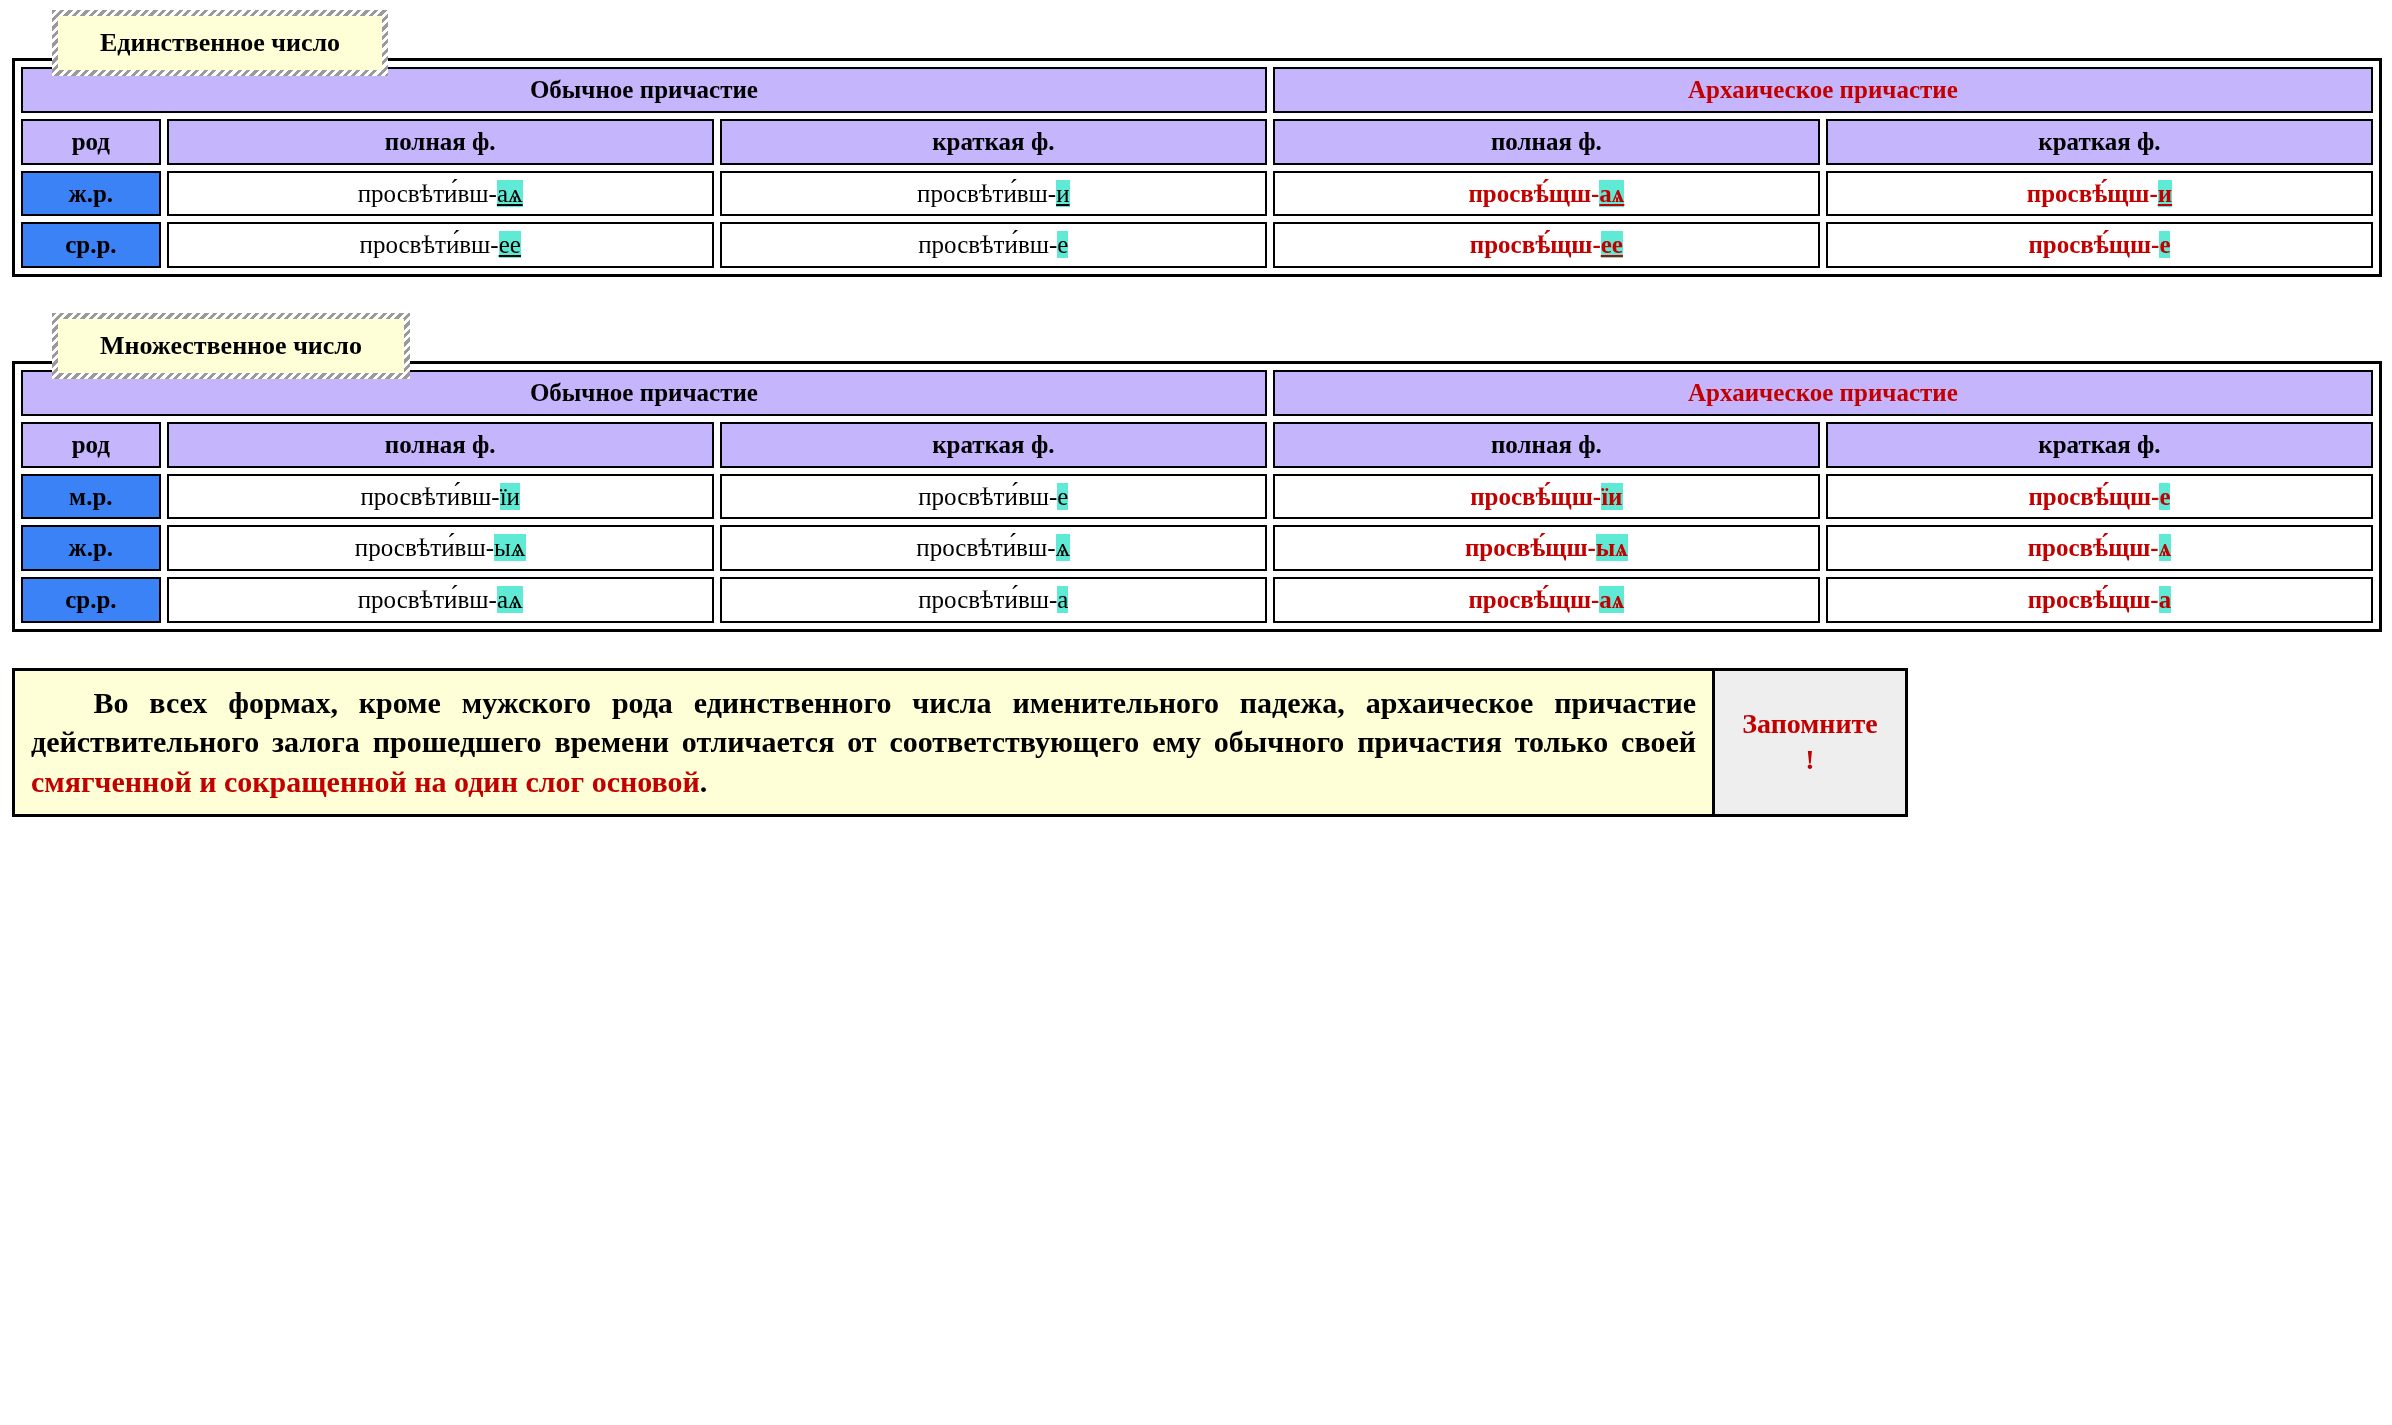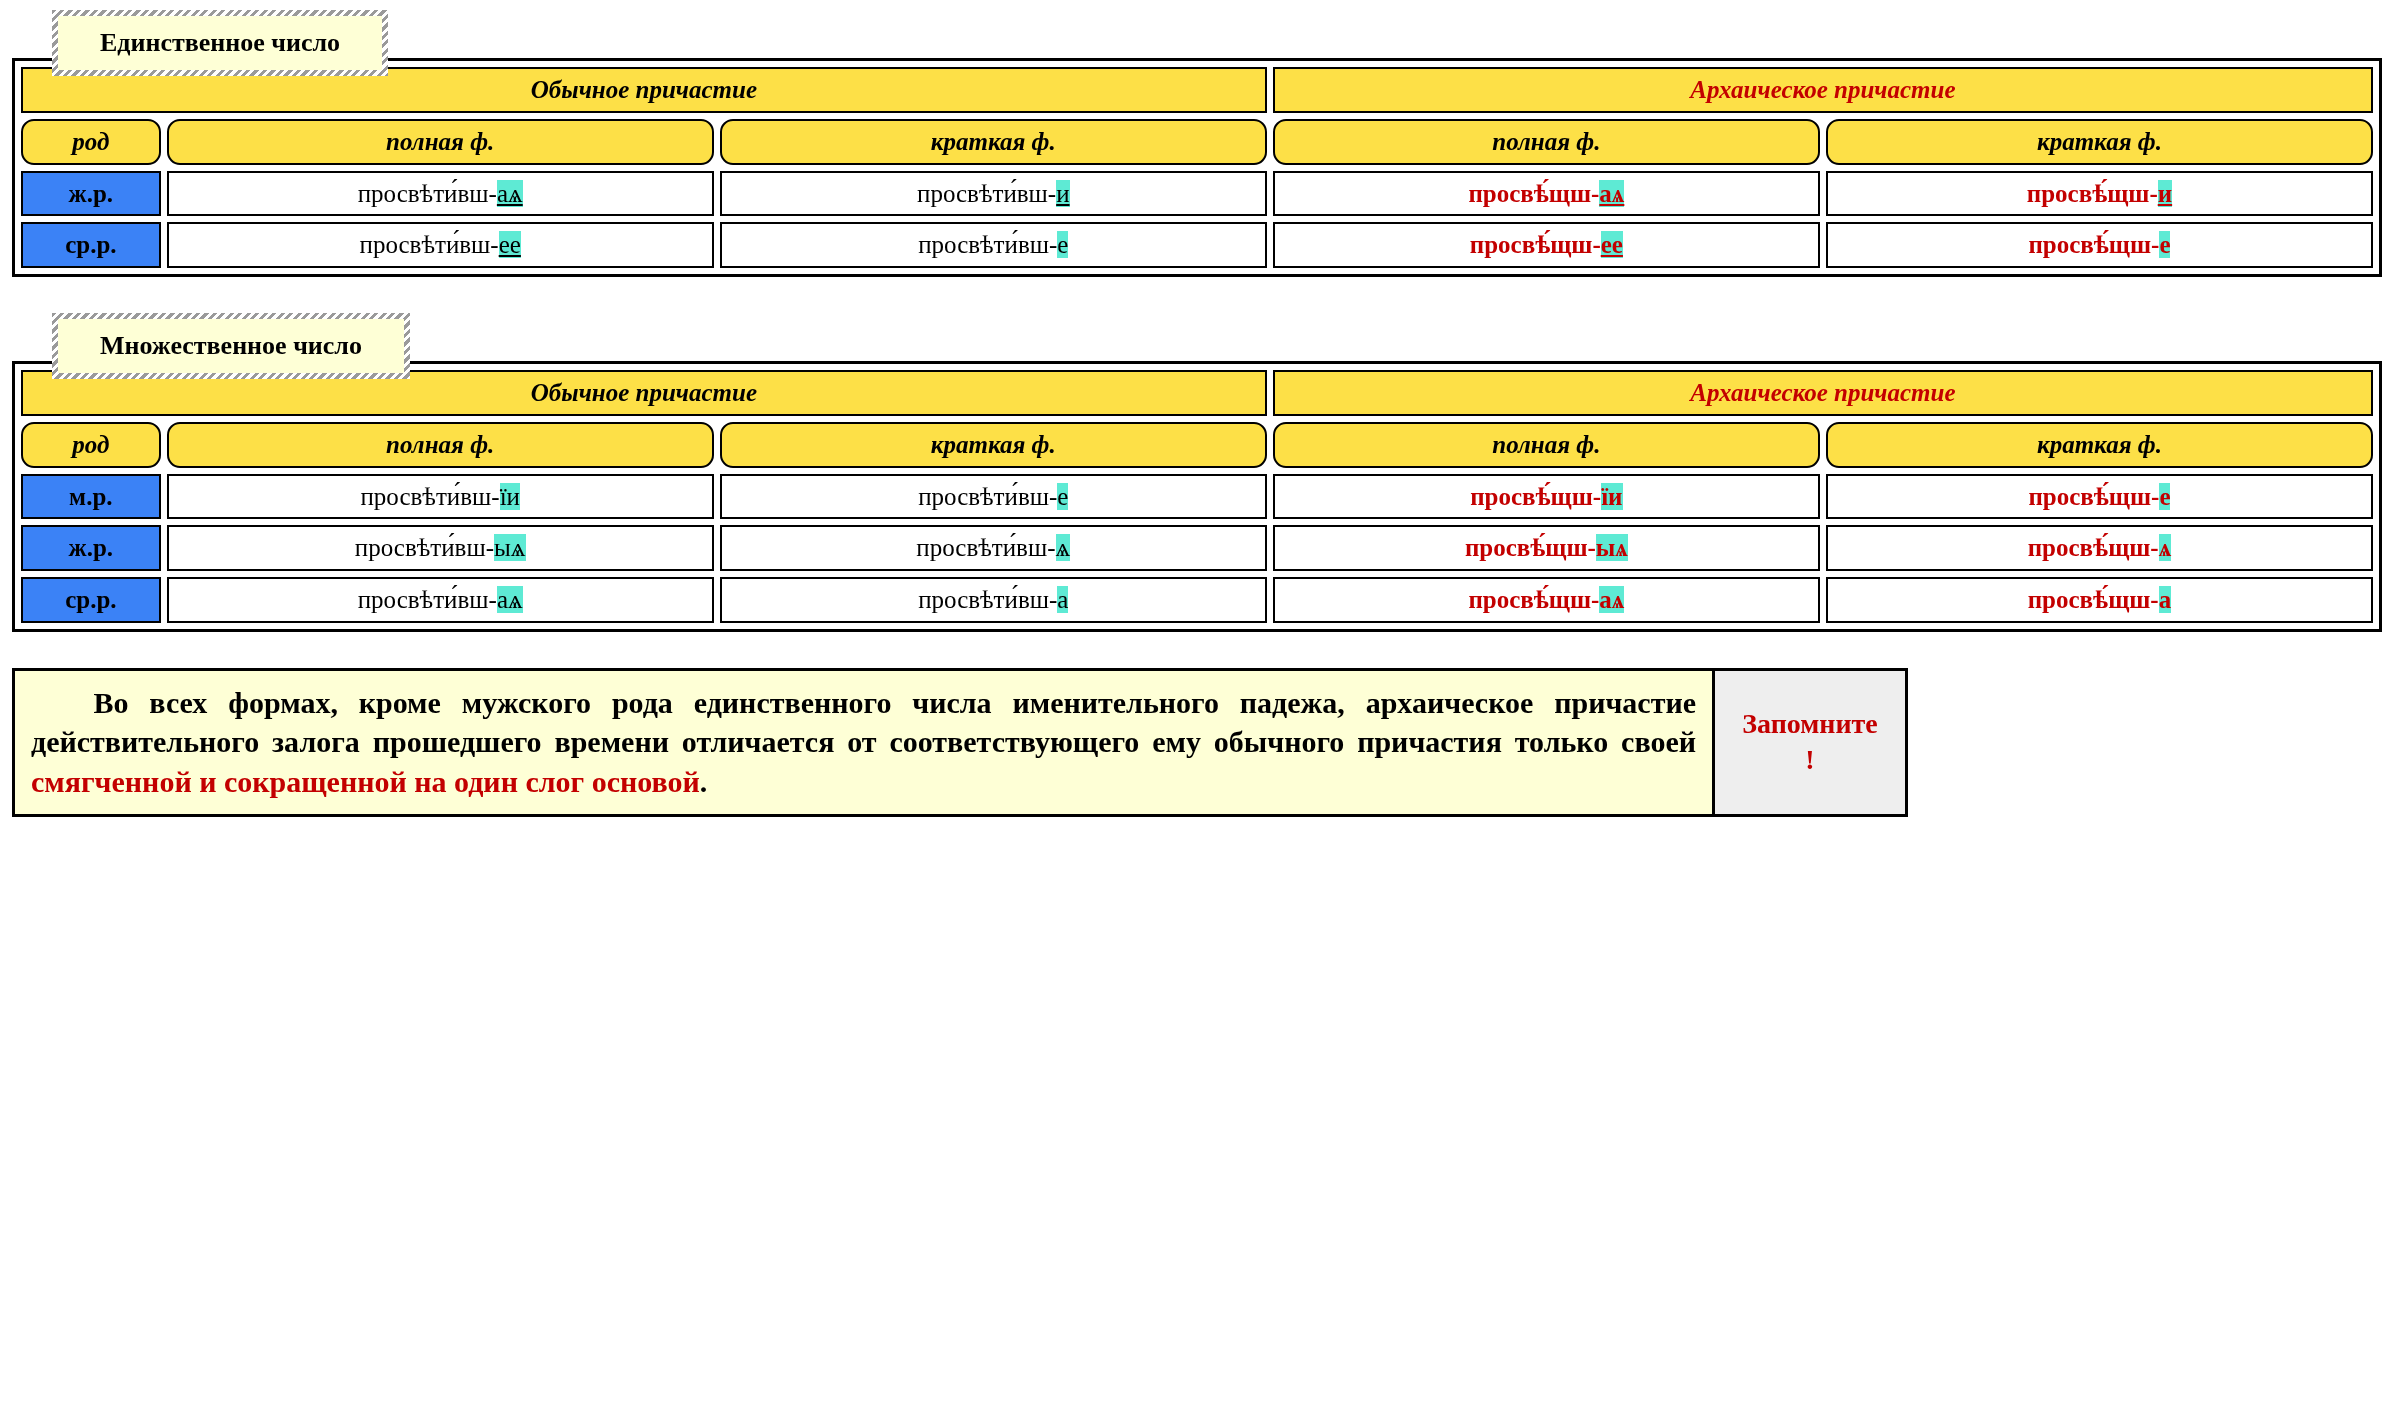--- a/index.html
+++ b/index.html
@@ -36,27 +36,26 @@
     }
     table.grammar th, table.grammar td {
       border: 2px solid #000;
       text-align: center;
       vertical-align: middle;
       padding: 4px 6px;
       font-size: 25px;
       line-height: 1.35;
     }
     table.grammar th {
-      background: #fde047;
+      background: #c4b5fd;
       font-weight: bold;
-      font-style: italic;
     }
     th.ordinary { color: #000; }
     th.archaic  { color: #c30000; }
-    th.subhead { background: #eee; font-weight: bold; border-radius: 13px; }
+    th.subhead { background: #eee; font-weight: bold; }
     td.row-label { background: #3b82f6; font-weight: bold; font-size: 24px; }
     .col-gender { width: 6%; }
     .slav { font-family: "Times New Roman","FreeSerif","DejaVu Serif",serif; font-size: 25px; }
     .slav.red { color: #c30000; font-weight: bold; }
     .hl { background: #5eead4; }
     .ul { text-decoration: underline; }
 
     .memo-wrap {
       border: 3px solid #000;
       display: flex;

